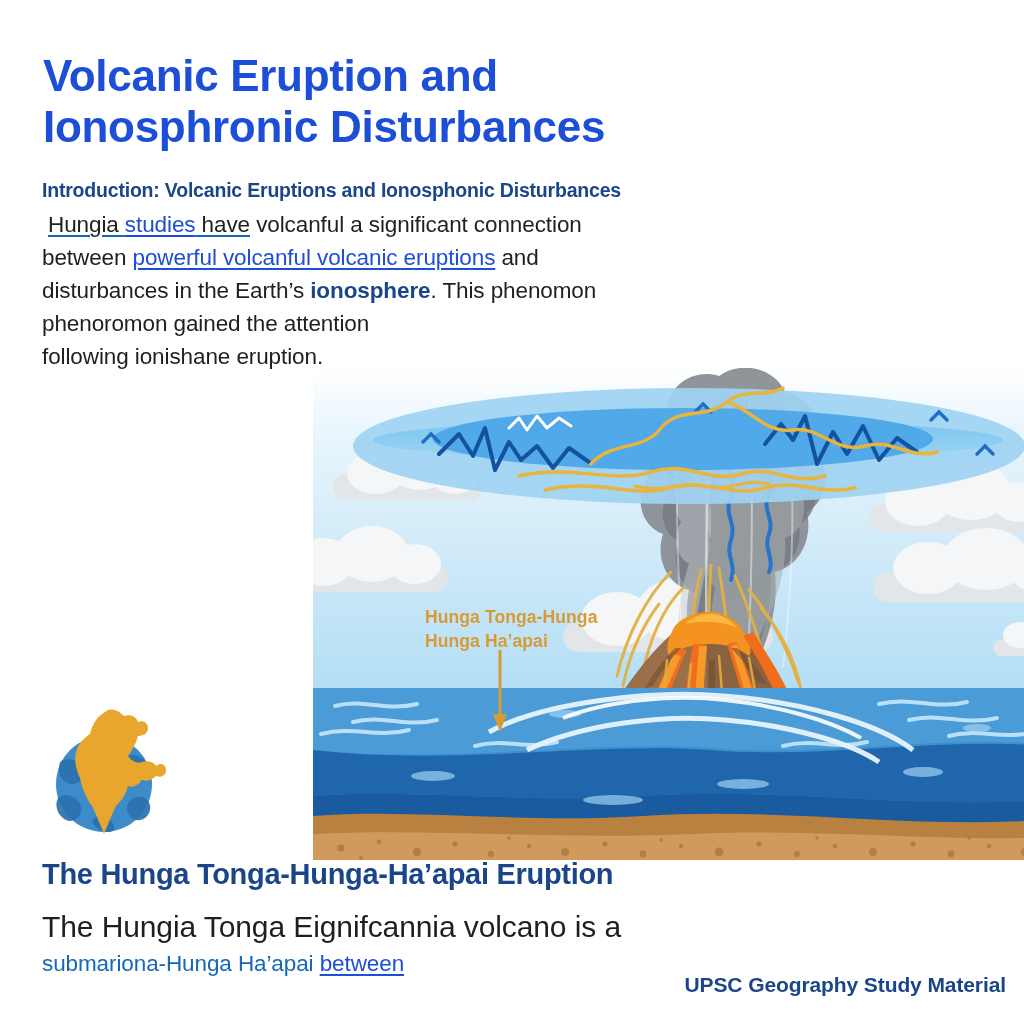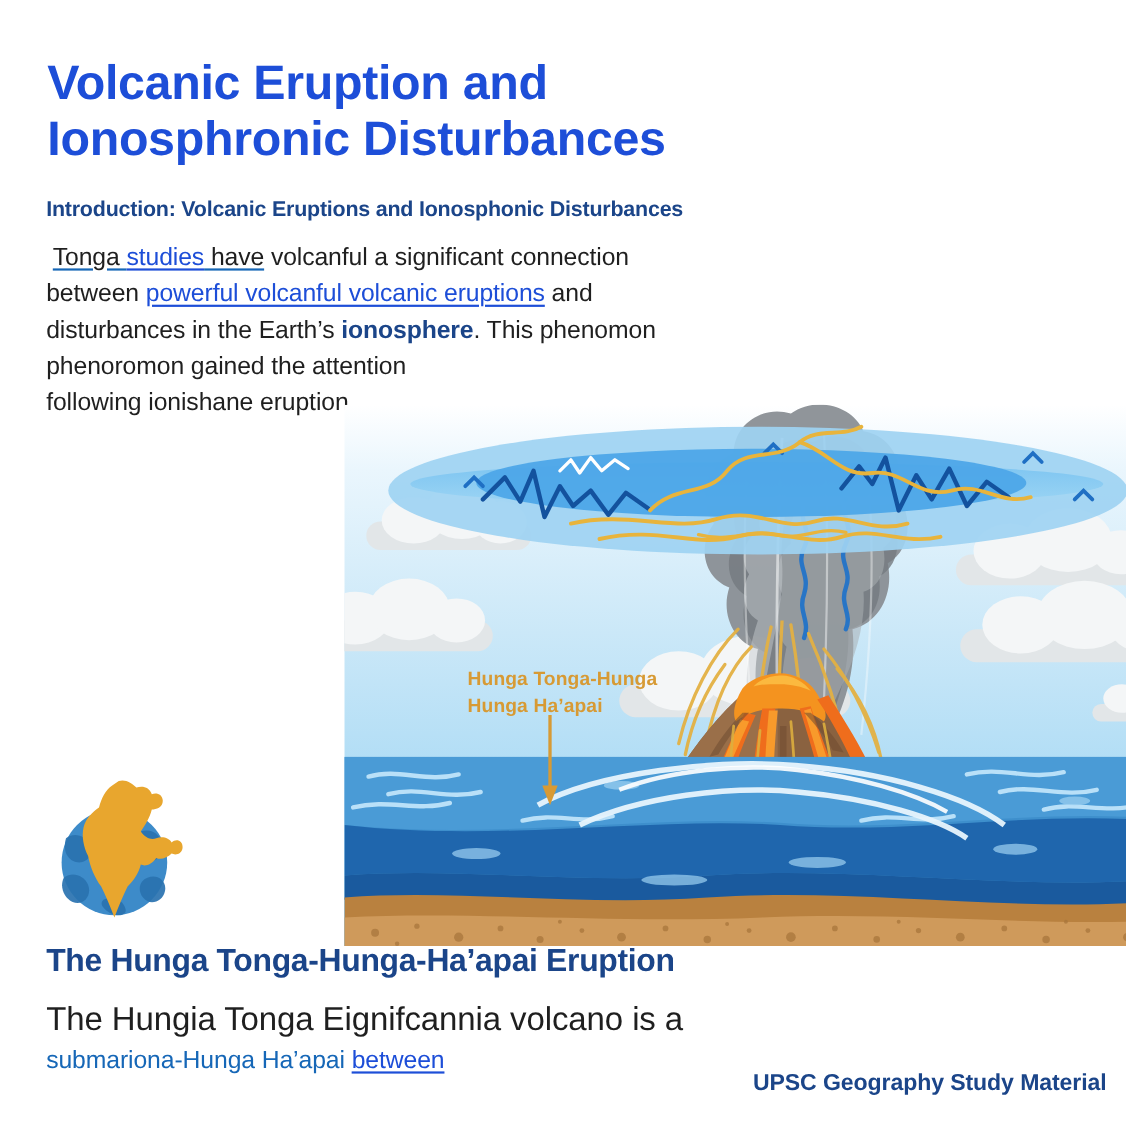--- a/index.html
+++ b/index.html
@@ -35,21 +35,21 @@
     position: absolute;
     left: 42px;
     top: 178px;
     width: 800px;
   }
   #intro-heading {
     font-size: 19.5px;
     font-weight: bold;
     color: #1b4589;
     line-height: 1.25;
-    margin-bottom: 16px;
+    margin-bottom: 7px;
     letter-spacing: -0.2px;
   }
   #intro-body {
     font-size: 22.5px;
     color: #1f1f1f;
     line-height: 1.46;
     letter-spacing: -0.1px;
   }
   #intro-body .para-indent { padding-left: 6px; }
   .link {
@@ -209,21 +209,21 @@
 <body>
 
 <h1 id="page-title">
   <span>Volcanic Eruption and</span>
   <span class="line2">Ionosphronic Disturbances</span>
 </h1>
 
 <section id="intro-block">
   <div id="intro-heading">Introduction: Volcanic Eruptions and Ionosphonic Disturbances</div>
   <div id="intro-body">
-    <div class="para-indent"><span class="uline-dark">Tonga </span><a class="link" href="#">studies</a><span class="uline-dark"> have</span><span> volcanful a significant connection</span></div>
+    <div class="para-indent"><span class="uline-dark">Hungia </span><a class="link" href="#">studies</a><span class="uline-dark"> have</span><span> volcanful a significant connection</span></div>
     <div><span>between </span><a class="link" href="#">powerful volcanful volcanic eruptions</a><span> and</span></div>
     <div><span>disturbances in the Earth’s </span><span class="strong-blue">ionosphere</span><span>. This phenomon</span></div>
     <div>phenoromon gained the attention</div>
     <div>following ionishane eruption.</div>
   </div>
 </section>
 
 <figure id="illustration">
 
   <div id="sky"></div>

